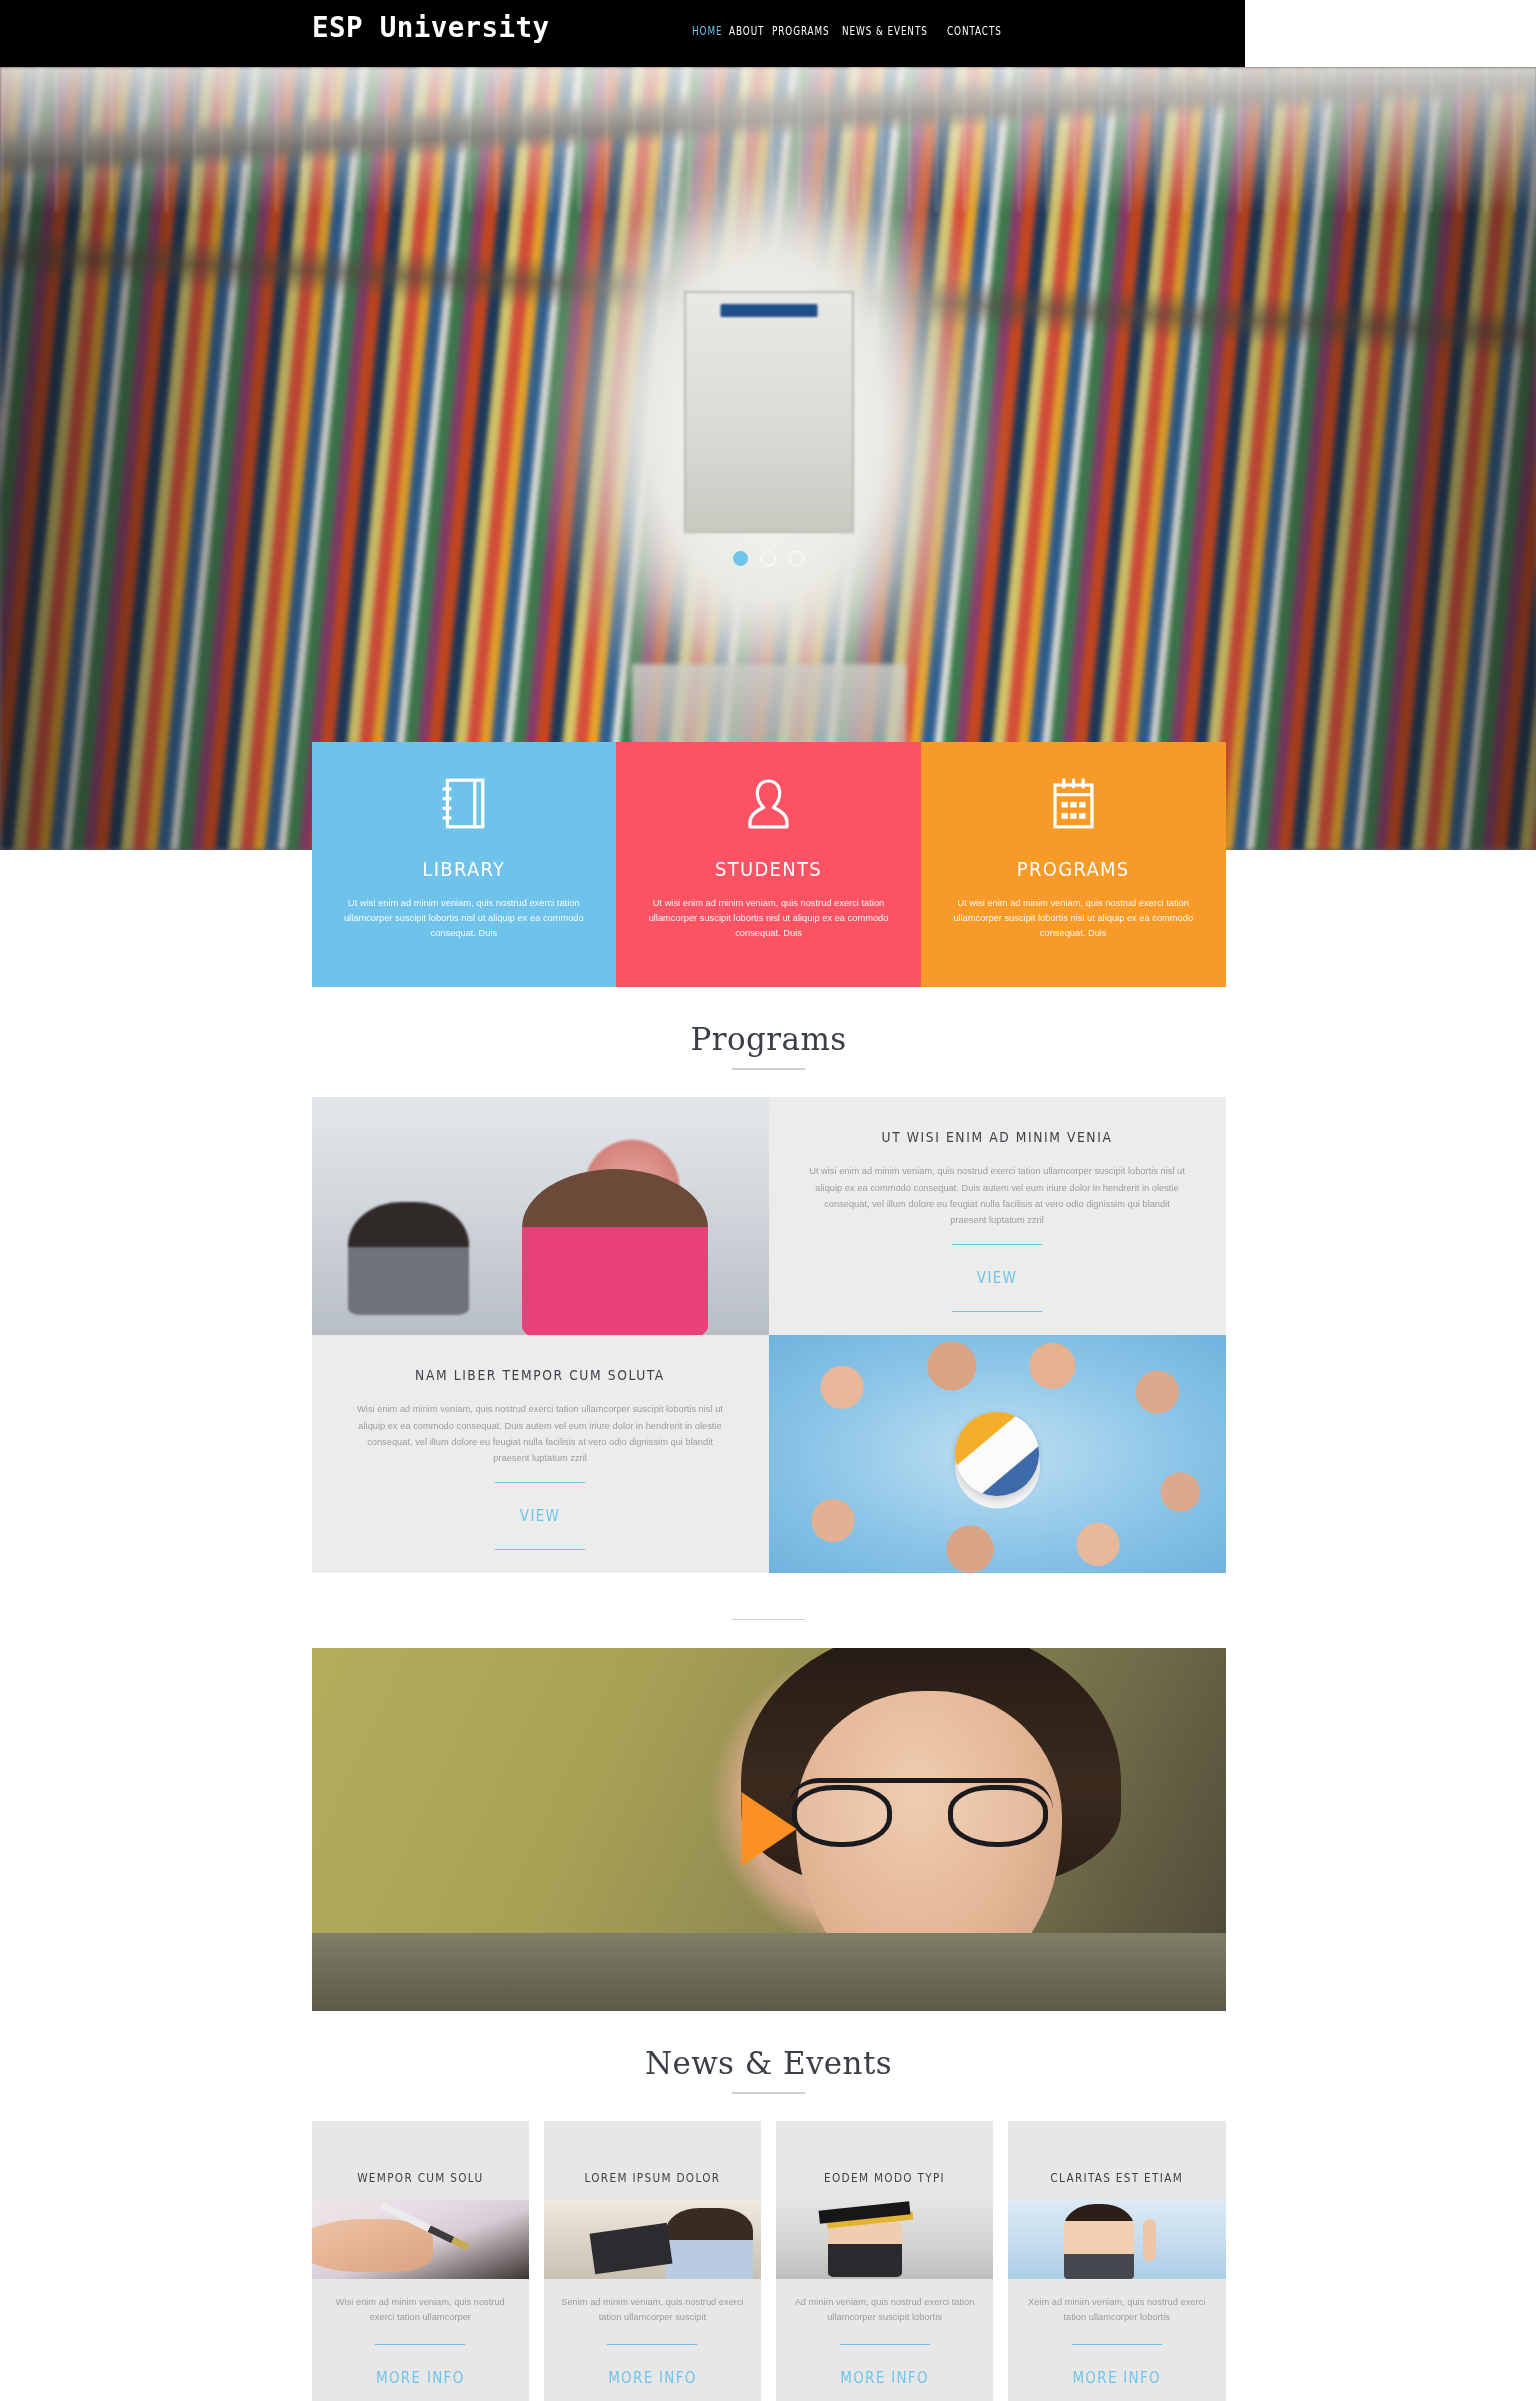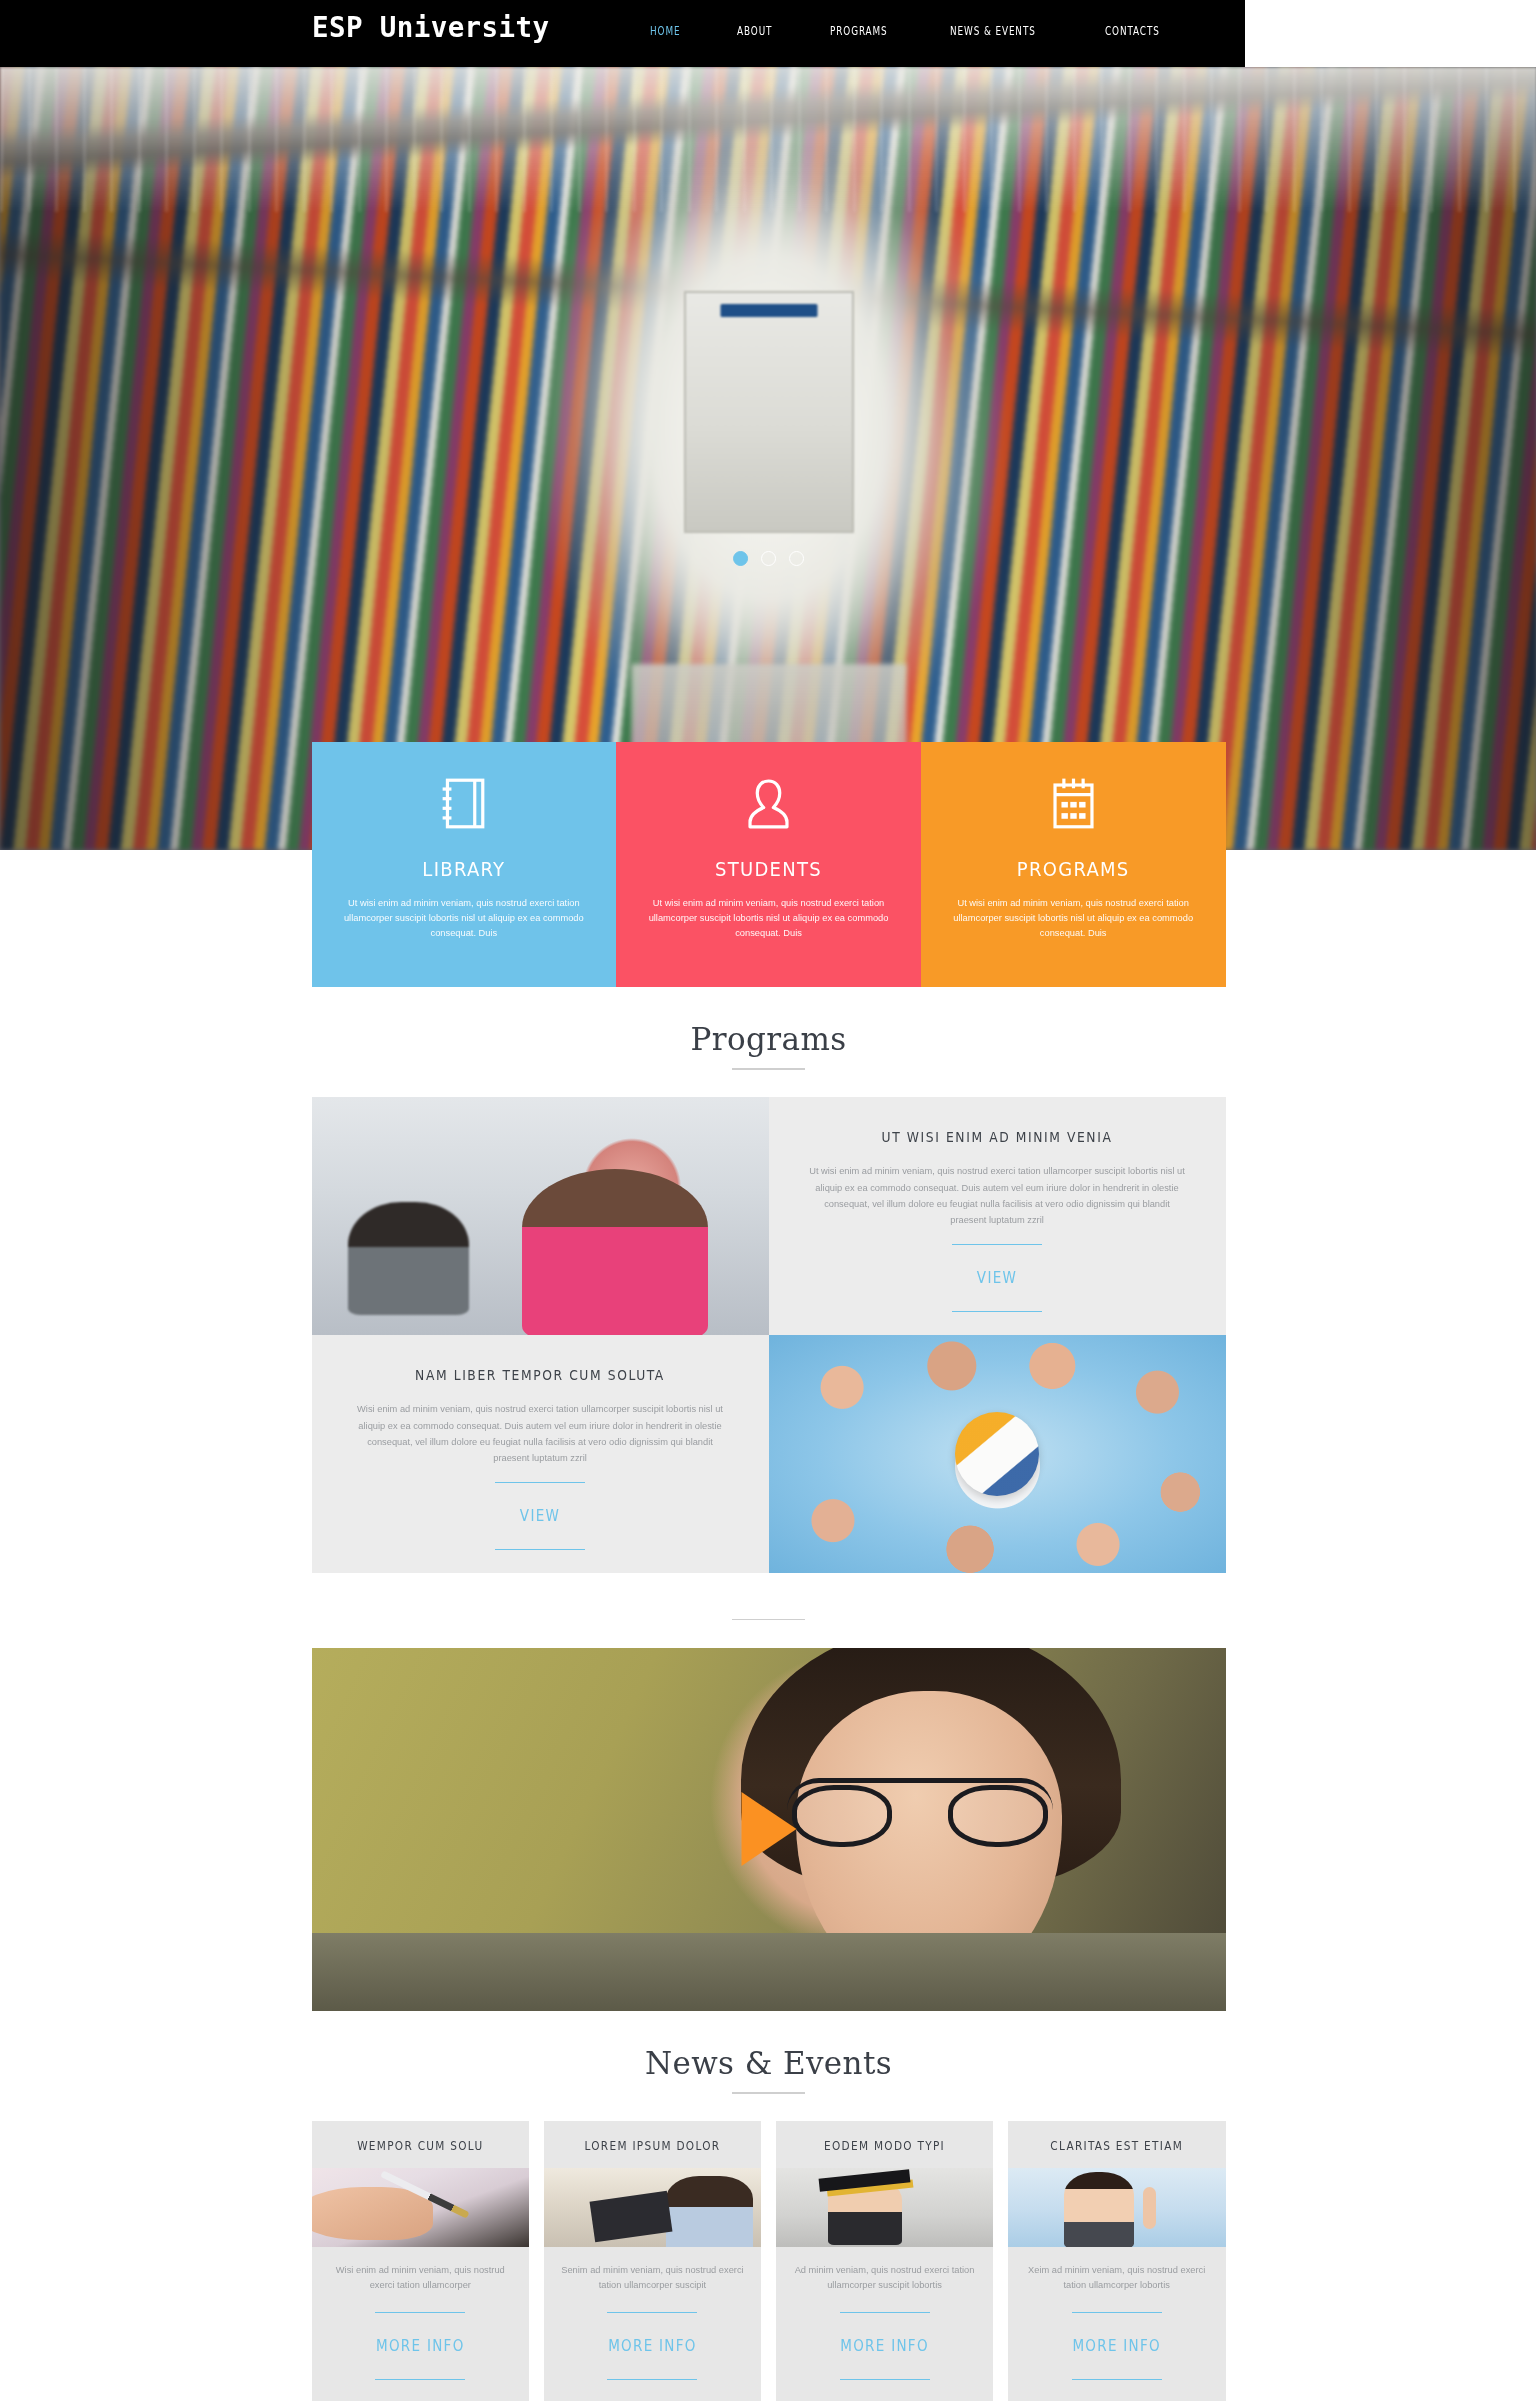--- a/index.html
+++ b/index.html
@@ -33,24 +33,23 @@
     top: 11.3px;
     color: #ffffff;
     font-family: "DejaVu Sans Mono", monospace;
     font-size: 27.5px;
     font-weight: bold;
     letter-spacing: 0.4px;
     white-space: nowrap;
   }
   .nav {
     position: absolute;
-    left: 650px;
+    left: 692px;
     top: 24px;
     display: flex;
-    gap: 50px;
   }
   .nav-item {
     color: #ffffff;
     font-family: "DejaVu Sans Condensed", "Liberation Sans Narrow", "Liberation Sans", sans-serif;
     font-size: 12px;
     letter-spacing: 1.1px;
     text-decoration: none;
     white-space: nowrap;
     transform: scaleX(0.82);
     transform-origin: left center;
@@ -416,20 +415,21 @@
     padding-bottom: 21px;
     cursor: pointer;
   }
   .news-title {
     font-size: 11.7px;
     letter-spacing: 1.3px;
     color: #3d4249;
     padding: 18px 4.8px 14.5px;
     font-family: "DejaVu Sans Condensed", "Liberation Sans Narrow", "Liberation Sans", sans-serif;
     font-weight: 400;
+    margin-top: 32px;
   }
   .news-img {
     width: 100%;
     height: 79px;
     position: relative;
     overflow: hidden;
   }
   .news-img.pen {
     background: linear-gradient(160deg, #f0e4e8 0%, #e6dde4 30%, #d8ccd4 55%, #3a3430 100%);
   }

